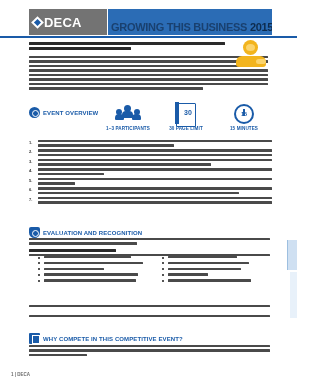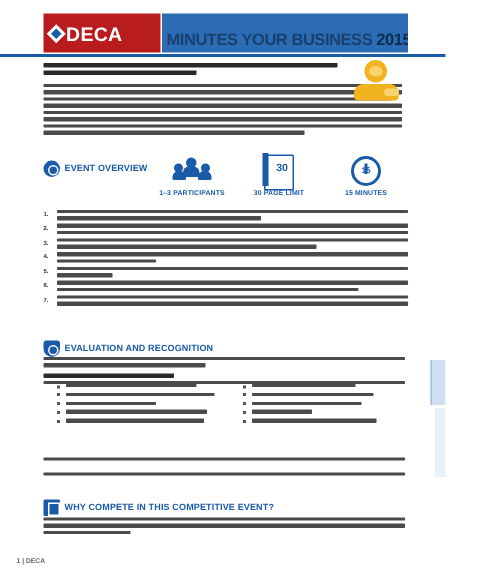--- a/index.html
+++ b/index.html
@@ -6,21 +6,21 @@
   body{
     width:297px;height:386px;overflow:hidden;position:relative;
     font-family:"Liberation Sans", sans-serif;
     color:#231f20;
   }
   .page{position:absolute;inset:0;background:#ffffff;}
 
   
   .hdr{position:absolute;left:29px;top:9px;width:243px;height:26px;}
   .logo-box{position:absolute;left:0;top:0;width:78px;height:26px;
-            background:#b91c1c;display:flex;align-items:center;gap:2px;
+            background:#737373;display:flex;align-items:center;gap:2px;
             padding-left:4px;box-sizing:border-box;}
   .diamond{width:9px;height:9px;background:#ffffff;
            transform:rotate(45deg);position:relative;flex:0 0 auto;}
   .diamond:after{content:"";position:absolute;left:2px;top:2px;
            width:5px;height:5px;background:#1a5ba8;}
   .logo-word{color:#ffffff;font-size:13px;font-weight:bold;
            letter-spacing:.2px;line-height:1;}
   .title-box{position:absolute;left:79px;top:0;width:164px;height:26px;
            background:#2b6cb5;overflow:hidden;}
   .ttl-l1,.ttl-l2{position:absolute;left:3px;color:#19406f;
@@ -125,21 +125,21 @@
 
   <div class="hdr">
 
     <div class="logo-box">
       <span class="diamond"></span>
       <span class="logo-word">DECA</span>
     </div>
 
     <div class="title-box">
       <div class="ttl-l2">
-        <span>MINUTES YOUR BUSINESS</span>
+        <span>GROWING THIS BUSINESS</span>
         <span class="ttl-yr">2015</span>
       </div>
     </div>
   </div>
   <div class="hdr-rule"></div>
 
   <div class="blk intro">
     <div class="tl b" style="width:100%"></div>
     <div class="tl b" style="width:52%"></div>
   </div>

